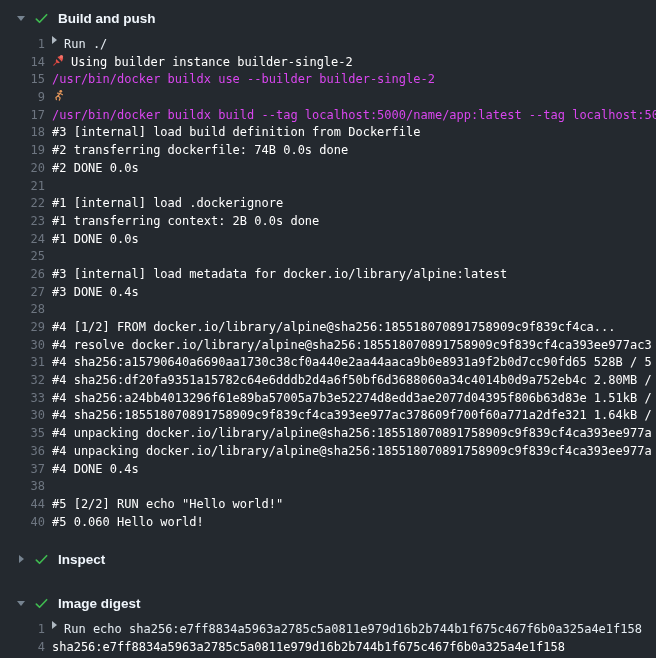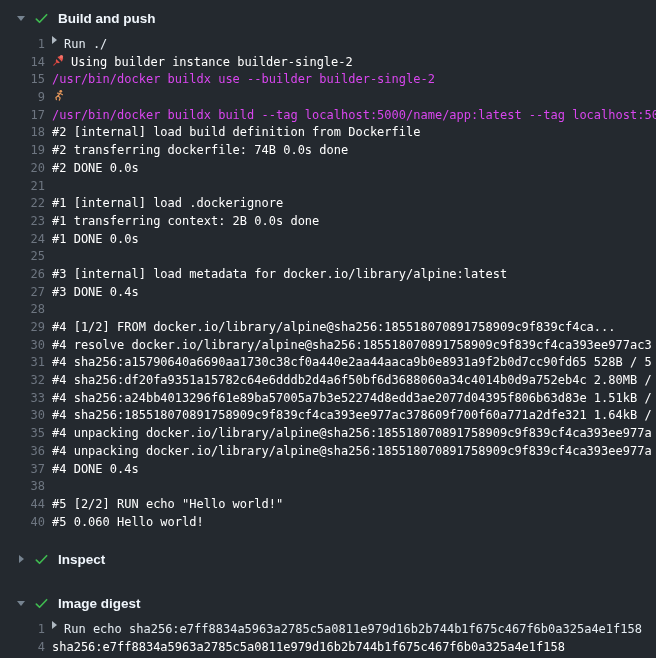--- a/index.html
+++ b/index.html
@@ -79,21 +79,21 @@
                 <path d="M10.2 5.6L12.9 7.1M9.6 5.6L6.7 5.1" stroke="#e0955a" stroke-width="1.4" stroke-linecap="round"></path>
                 <path d="M7.6 8.4L10 11 9 13.8M7.6 8.4L4.8 10.4 5.4 13" stroke="#e0955a" stroke-width="1.5" stroke-linecap="round" stroke-linejoin="round"></path>
               </svg></span></span>
         </div>
         <div class="row cmd">
           <span class="ln">17</span>
           <span class="lc"><span class="lt">/usr/bin/docker buildx build --tag localhost:5000/name/app:latest --tag localhost:500</span></span>
         </div>
         <div class="row">
           <span class="ln">18</span>
-          <span class="lc"><span class="lt">#2 [internal] load build definition from Dockerfile</span></span>
+          <span class="lc"><span class="lt">#3 [internal] load build definition from Dockerfile</span></span>
         </div>
         <div class="row">
           <span class="ln">19</span>
           <span class="lc"><span class="lt">#2 transferring dockerfile: 74B 0.0s done</span></span>
         </div>
         <div class="row">
           <span class="ln">20</span>
           <span class="lc"><span class="lt">#2 DONE 0.0s</span></span>
         </div>
         <div class="row">

